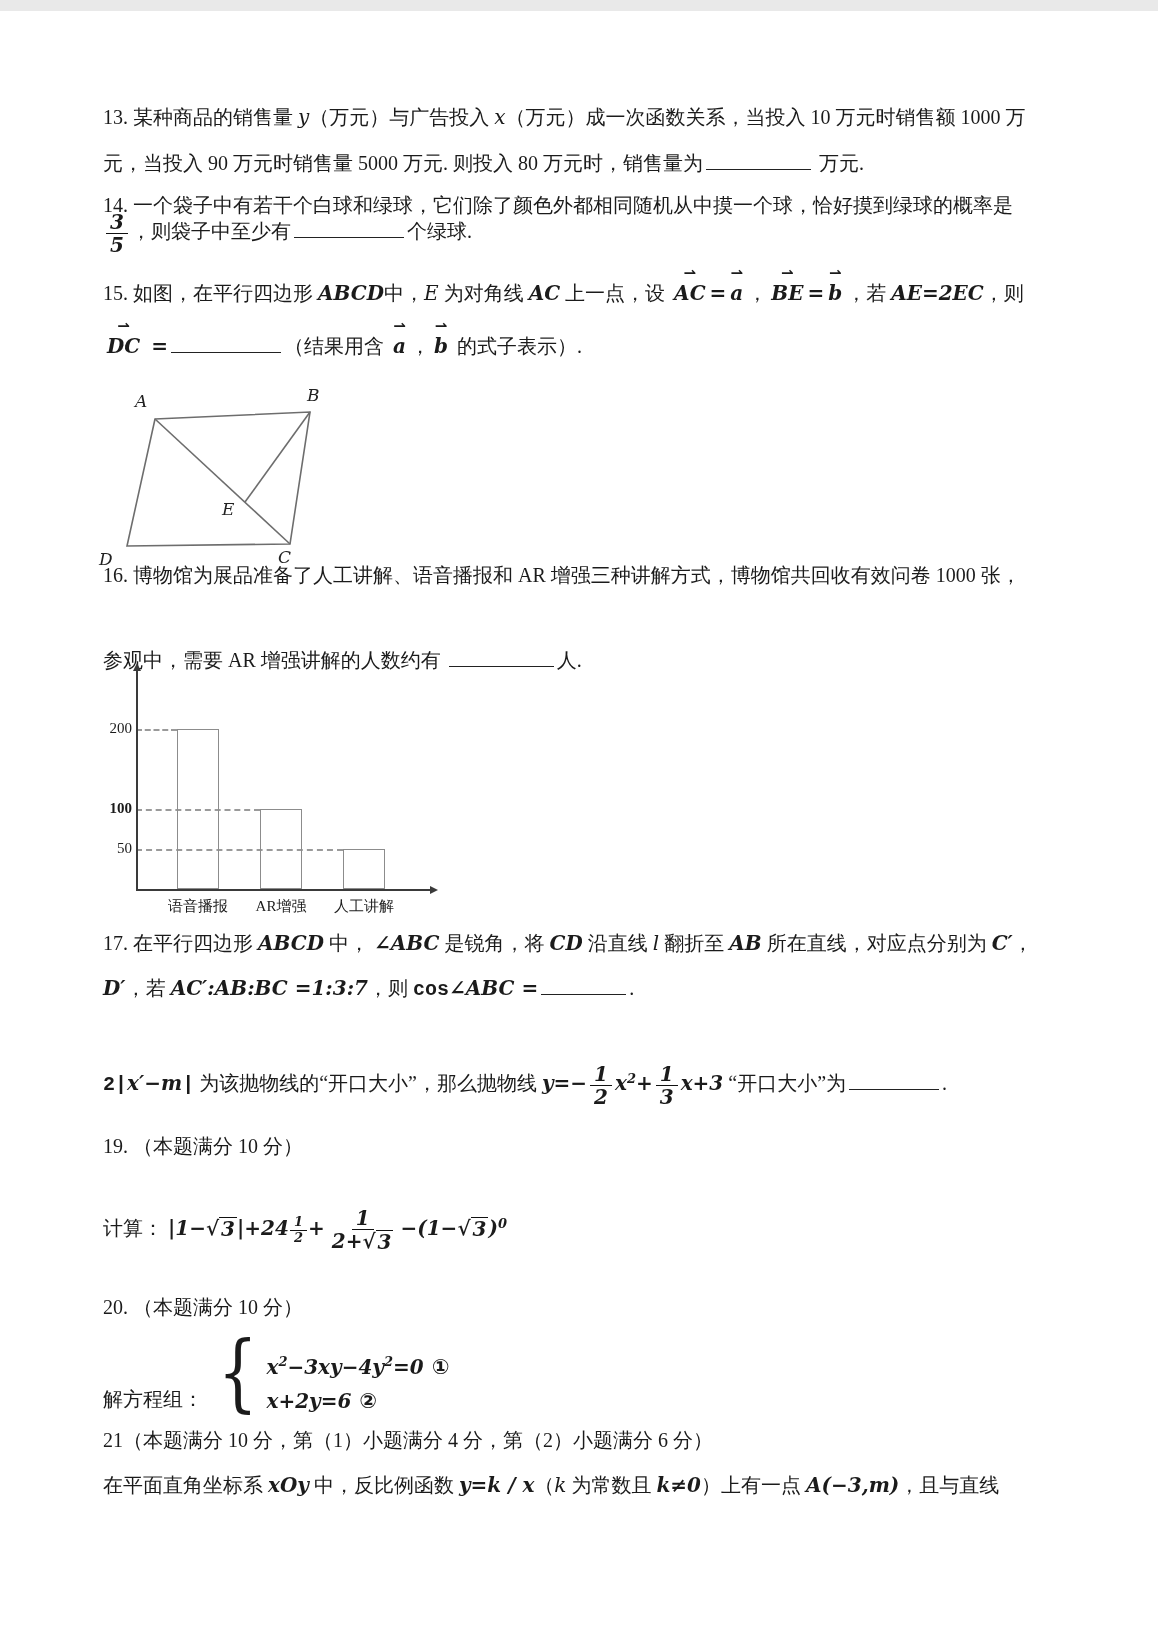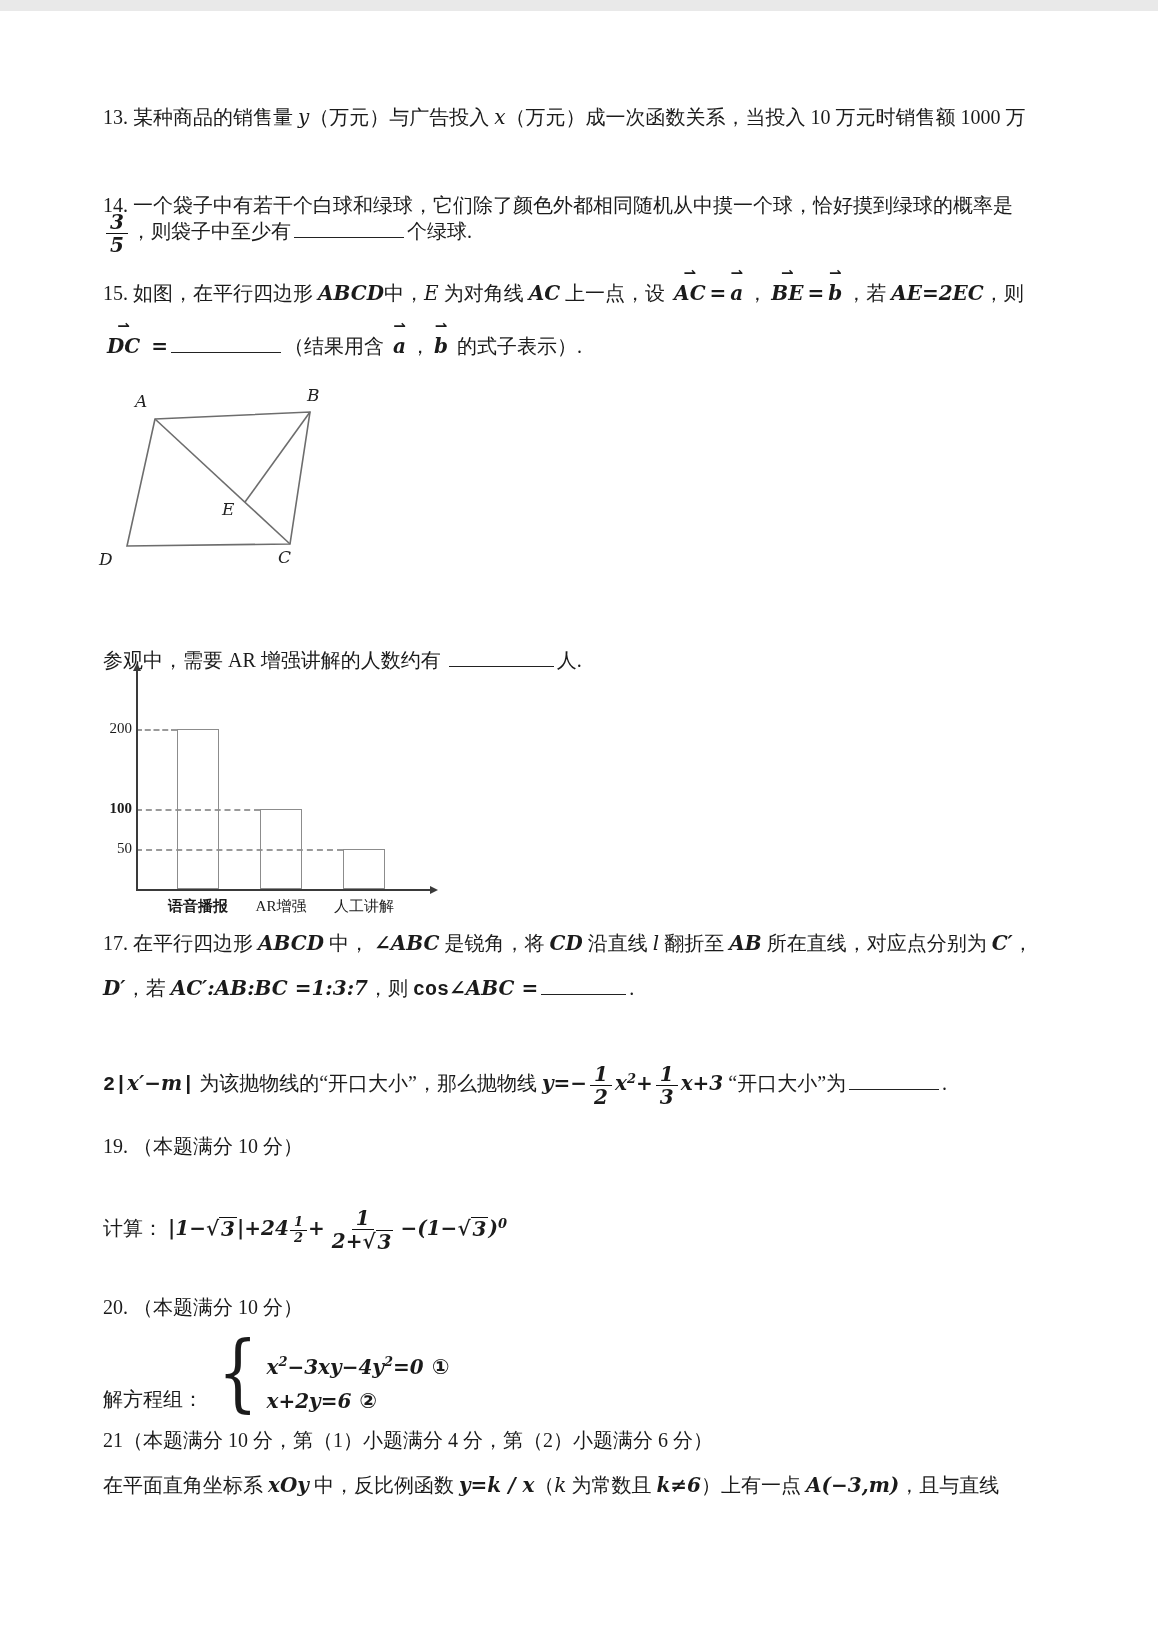--- a/index.html
+++ b/index.html
@@ -40,20 +40,21 @@
   .chart .xarr{width:0;height:0;border-top:4px solid transparent;border-bottom:4px solid transparent;border-left:8px solid #3a3a3a;}
   .fig{position:absolute;left:95px;top:368px;}
   .fig text{font-family:"DejaVu Serif",serif;font-style:italic;font-size:17px;fill:#222;}
 </style>
 </head>
 <body>
 
 <div class="page">
 
   <div class="line" style="top:92px"><span>13. 某种商品的销售量 </span><span class="mi">y</span><span>（万元）与广告投入 </span><span class="mi">x</span><span>（万元）成一次函数关系，当投入 10 万元时销售额 1000 万</span></div>
+  <div class="line" style="top:137px"><span>元，当投入 90 万元时销售量 5000 万元. 则投入 80 万元时，销售量为</span><span class="blank" style="width: 105px;"></span><span> 万元.</span></div>
 
   <div class="line" style="top:180px"><span>14. 一个袋子中有若干个白球和绿球，它们除了颜色外都相同随机从中摸一个球，恰好摸到绿球的概率是</span></div>
   <div class="line" style="top:200px"><span class="frac">
         <span class="fn">3</span>
         <span class="fd">5</span>
       </span><span>，则袋子中至少有</span><span class="blank" style="width: 110px;"></span><span>个绿球.</span></div>
 
   <div class="line" style="top:268px"><span>15. 如图，在平行四边形 </span><span class="mb">ABCD</span><span>中，</span><span class="mi">E</span><span> 为对角线 </span><span class="mb">AC</span><span> 上一点，设 </span><span class="vec"><span class="arr">⇀</span>AC</span><span class="mb">=</span><span class="vec"><span class="arr">⇀</span>a</span><span>，</span><span class="vec"><span class="arr">⇀</span>BE</span><span class="mb">=</span><span class="vec"><span class="arr">⇀</span>b</span><span>，若 </span><span class="mb">AE=2EC</span><span>，则</span></div>
   <div class="line" style="top:320px"><span class="vec"><span class="arr">⇀</span>DC</span><span class="mb"> =</span><span class="blank" style="width: 110px;"></span><span>（结果用含 </span><span class="vec"><span class="arr">⇀</span>a</span><span>，</span><span class="vec"><span class="arr">⇀</span>b</span><span> 的式子表示）.</span></div>
 
@@ -63,37 +64,38 @@
       <line x1="60" y1="40" x2="195" y2="165"></line>
       <line x1="215" y1="33" x2="150" y2="123"></line>
     </g>
     <text x="40" y="28">A</text>
     <text x="212" y="22">B</text>
     <text x="183" y="184">C</text>
     <text x="4" y="186">D</text>
     <text x="127" y="136">E</text>
   </svg>
 
+  <div class="line" style="top:550px"><span>16. 博物馆为展品准备了人工讲解、语音播报和 AR 增强三种讲解方式，博物馆共回收有效问卷  1000 张，</span></div>
   <div class="line" style="top:634px"><span>参观中，需要 AR 增强讲解的人数约有 </span><span class="blank" style="width: 105px;"></span><span>人.</span></div>
 
   <div class="chart">
       <div class="grid" style="left: 26px; top: 188px; width: 207px;"></div>
       <div class="tick" style="left: -4px; top: 179px;">50</div>
       <div class="grid" style="left: 26px; top: 148px; width: 124px;"></div>
       <div class="tick" style="left: -4px; top: 139px; font-weight: bold;">100</div>
       <div class="grid" style="left: 26px; top: 68px; width: 41px;"></div>
       <div class="tick" style="left: -4px; top: 59px;">200</div>
       <div class="bar" style="left: 67px; top: 68px; width: 42px; height: 160px;"></div>
       <div class="bar" style="left: 150px; top: 148px; width: 42px; height: 80px;"></div>
       <div class="bar" style="left: 233px; top: 188px; width: 42px; height: 40px;"></div>
       <div class="axis" style="left: 26px; top: 10px; width: 1.8px; height: 218px;"></div>
       <div class="axis" style="left: 26px; top: 228px; width: 294px; height: 1.8px;"></div>
       <div class="yarr" style="left: 23px; top: 2px;"></div>
       <div class="xarr" style="left: 320px; top: 225px;"></div>
-      <div class="cat" style="left: 43px; top: 236px; font-weight: bold;">语音播报</div>
+      <div class="cat" style="left: 43px; top: 236px;">语音播报</div>
       <div class="cat" style="left: 126px; top: 236px;">AR增强</div>
       <div class="cat" style="left: 209px; top: 236px;">人工讲解</div>
     </div>
 
   <div class="line" style="top:918px"><span>17. 在平行四边形 </span><span class="mb">ABCD</span><span> 中， </span><span class="mb">∠ABC</span><span> 是锐角，将 </span><span class="mb">CD</span><span> 沿直线 </span><span class="mi">l</span><span> 翻折至 </span><span class="mb">AB</span><span> 所在直线，对应点分别为 </span><span class="mb">C′</span><span>，</span></div>
   <div class="line" style="top:962px"><span class="mb">D′</span><span>，若 </span><span class="mb">AC′:AB:BC</span><span class="mb"> =1:3:7</span><span>，则 </span><span class="mbr">cos</span><span class="mb">∠ABC</span><span class="mb"> =</span><span class="blank" style="width: 85px;"></span><span>.</span></div>
 
   <div class="line" style="top:1052px"><span class="mbr">2|</span><span class="mb">x′−m</span><span class="mbr">|</span><span> 为该抛物线的“开口大小”，那么抛物线 </span><span class="mb">y=−</span><span class="frac">
         <span class="fn">1</span>
         <span class="fd">2</span>
@@ -125,15 +127,15 @@
   <div class="sys" style="top:1322px">
     <span>解方程组：</span>
     <span class="brace">{</span>
     <span class="eqs">
       <span><span class="mb">x</span><sup class="mb">2</sup><span class="mb">−3xy−4y</span><sup class="mb">2</sup><span class="mb">=0</span><span class="circ">①</span></span>
       <span><span class="mb">x+2y=6</span><span class="circ">②</span></span>
     </span>
   </div>
 
   <div class="line" style="top:1415px">21（本题满分 10 分，第（1）小题满分 4 分，第（2）小题满分 6 分）</div>
-  <div class="line" style="top:1460px"><span>在平面直角坐标系 </span><span class="mb">xOy</span><span> 中，反比例函数 </span><span class="mb">y=k / x</span><span>（</span><span class="mi">k</span><span> 为常数且 </span><span class="mb">k≠6</span><span>）上有一点 </span><span class="mb">A(−3,m)</span><span>，且与直线</span></div>
+  <div class="line" style="top:1460px"><span>在平面直角坐标系 </span><span class="mb">xOy</span><span> 中，反比例函数 </span><span class="mb">y=k / x</span><span>（</span><span class="mi">k</span><span> 为常数且 </span><span class="mb">k≠0</span><span>）上有一点 </span><span class="mb">A(−3,m)</span><span>，且与直线</span></div>
 
 </div>
 
 </body></html>

